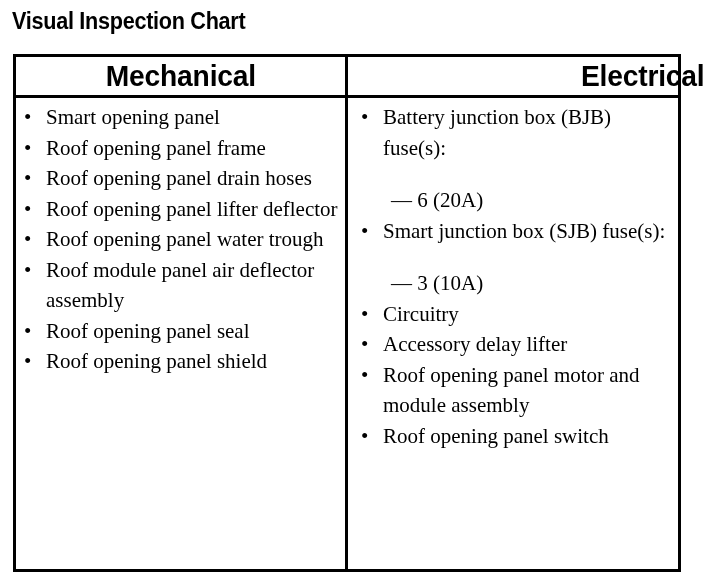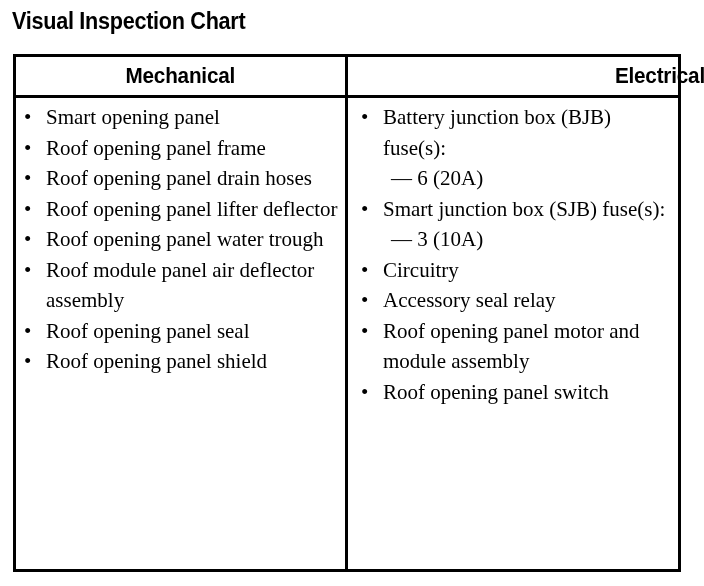--- a/index.html
+++ b/index.html
@@ -62,21 +62,21 @@
   }
   .header-cell {
     position: absolute;
     top: 0;
     height: 38px;
     display: flex;
     align-items: center;
     justify-content: center;
     font-family: "Liberation Sans", "DejaVu Sans", sans-serif;
     font-weight: bold;
-    font-size: 22px;
+    font-size: 30px;
     letter-spacing: -0.2px;
     white-space: nowrap;
   }
   .header-cell > span {
     display: inline-block;
     transform: scaleX(0.94);
   }
   .header-cell.left  { left: 0;     width: 329px; }
   .header-cell.right { left: 332px; width: 360px; justify-content: flex-end; }
 
@@ -127,20 +127,21 @@
     list-style: none;
     margin: 0;
     padding: 0;
   }
   ul.dash-list > li.dash-item {
     position: relative;
     padding-left: 8px;
     font-size: 21px;
     line-height: 30.5px;
     white-space: nowrap;
+    margin-top: 22px;
   }
 </style>
 </head>
 <body>
 
 <div class="page-title">Visual Inspection Chart</div>
 
 <div class="chart-table">
   <div class="table-inner">
 
@@ -207,21 +208,21 @@
             <ul class="dash-list">
               <li class="dash-item"><span>—</span> <span>3 (10A)</span></li>
             </ul>
           </li>
           <li class="bullet-item">
             <span class="bullet-dot">•</span>
             <span class="item-text">Circuitry</span>
           </li>
           <li class="bullet-item">
             <span class="bullet-dot">•</span>
-            <span class="item-text">Accessory seal relay</span>
+            <span class="item-text">Accessory delay lifter</span>
           </li>
           <li class="bullet-item">
             <span class="bullet-dot">•</span>
             <span class="item-text">Roof opening panel motor and module assembly</span>
           </li>
           <li class="bullet-item">
             <span class="bullet-dot">•</span>
             <span class="item-text">Roof opening panel switch</span>
           </li>
         </ul>

